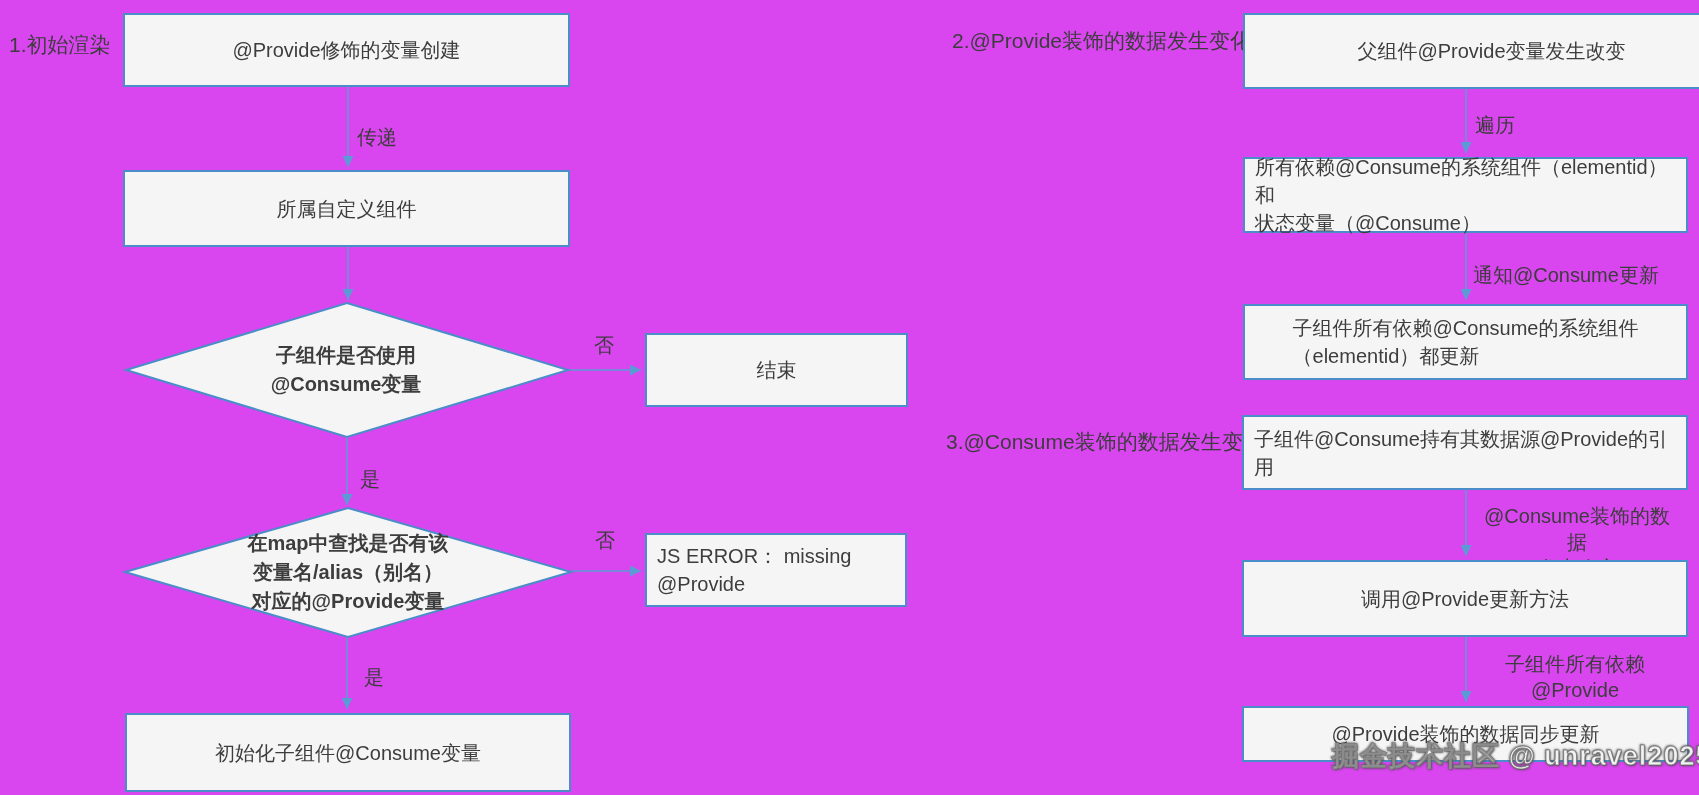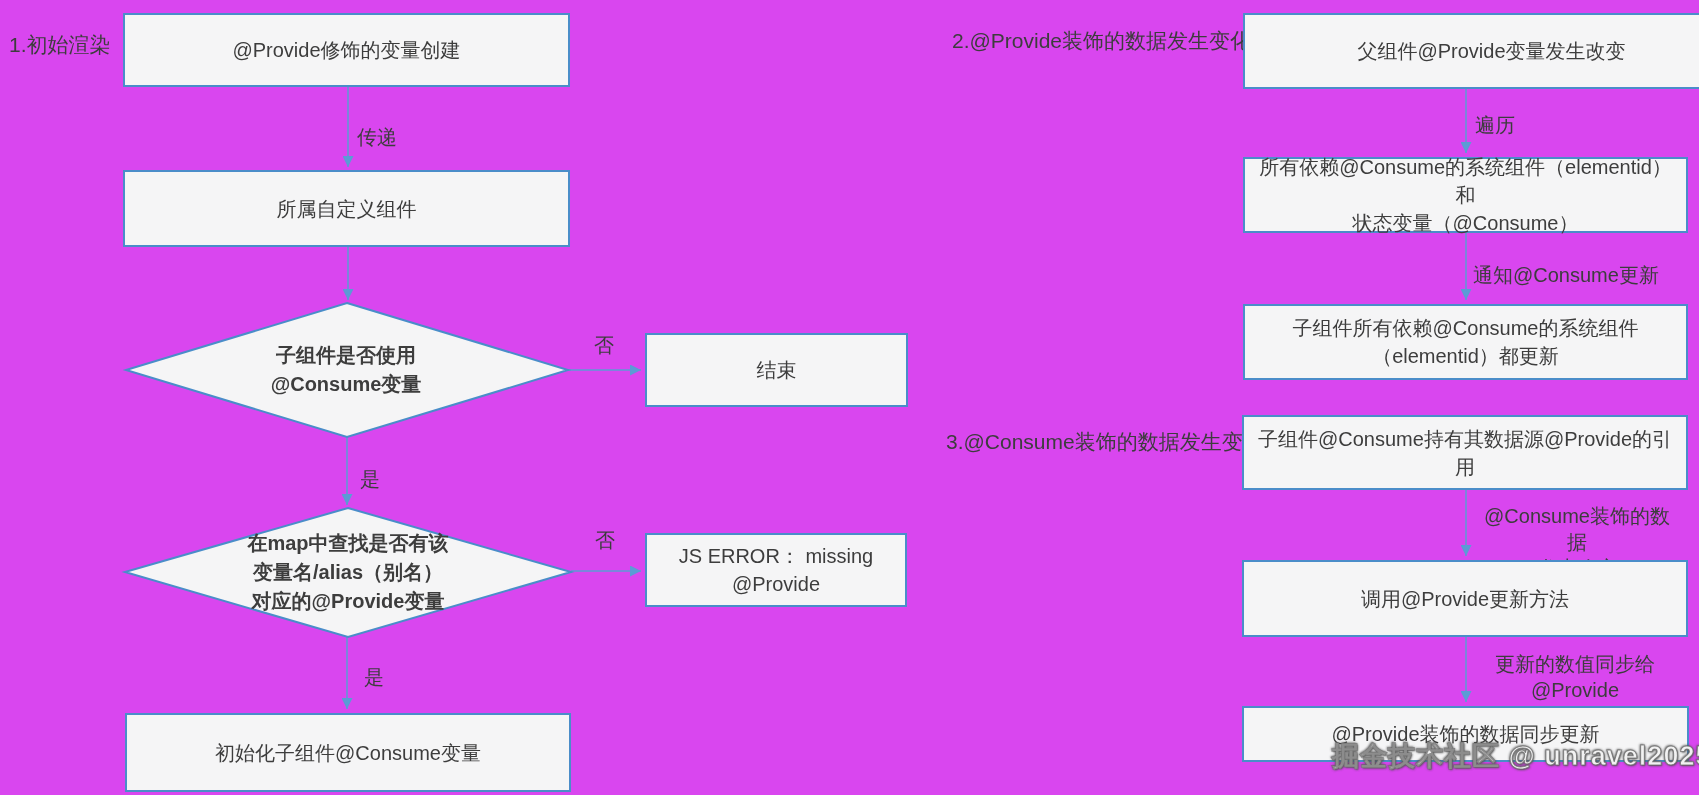--- a/index.html
+++ b/index.html
@@ -3,21 +3,21 @@
 <meta charset="utf-8">
 <style>
   html,body{margin:0;padding:0;background:#ffffff;}
   body{font-family:"Liberation Sans","DejaVu Sans",sans-serif;}
   #canvas{position:relative;width:1699px;height:795px;background:#d946ef;overflow:hidden;}
   svg.layer{position:absolute;left:0;top:0;width:1699px;height:795px;}
   .node{
     position:absolute;box-sizing:border-box;
     border:2px solid #4a8dc9;background:#f5f5f6;
     display:flex;align-items:center;justify-content:center;
-    text-align:center;font-size:20px;color:#3d3d3d;
+    text-align:left;font-size:20px;color:#3d3d3d;
     white-space:pre-line;line-height:1.4;padding:2px 10px;
   }
   .diamond-text{
     position:absolute;display:flex;align-items:center;justify-content:center;
     text-align:center;font-size:20px;color:#3d3d3d;white-space:pre-line;line-height:1.45;
     pointer-events:none;
     font-weight:bold;
   }
   .edge-label{
     position:absolute;font-size:20px;color:#3d3d3d;white-space:pre-line;line-height:1.3;
@@ -105,20 +105,20 @@
 
   <div class="section-title" style="left:946px;top:428px">3.@Consume装饰的数据发生变化</div>
 
   <div class="node" style="left:1242px;top:415px;width:446px;height:75px">子组件@Consume持有其数据源@Provide的引用</div>
 
   <div class="edge-label centered" style="left:1476px;top:503px;width:202px">@Consume装饰的数据
 发生改变</div>
 
   <div class="node" style="left:1242px;top:560px;width:446px;height:77px">调用@Provide更新方法</div>
 
-  <div class="edge-label centered" style="left:1474px;top:651px;width:202px">更新的数值同步给
+  <div class="edge-label centered" style="left:1474px;top:651px;width:202px">子组件所有依赖
 @Provide</div>
 
   <div class="node" style="left:1242px;top:706px;width:447px;height:56px">@Provide装饰的数据同步更新</div>
 
   <div class="watermark">掘金技术社区 @ unravel2025</div>
 
 </div>
 
 </body></html>

